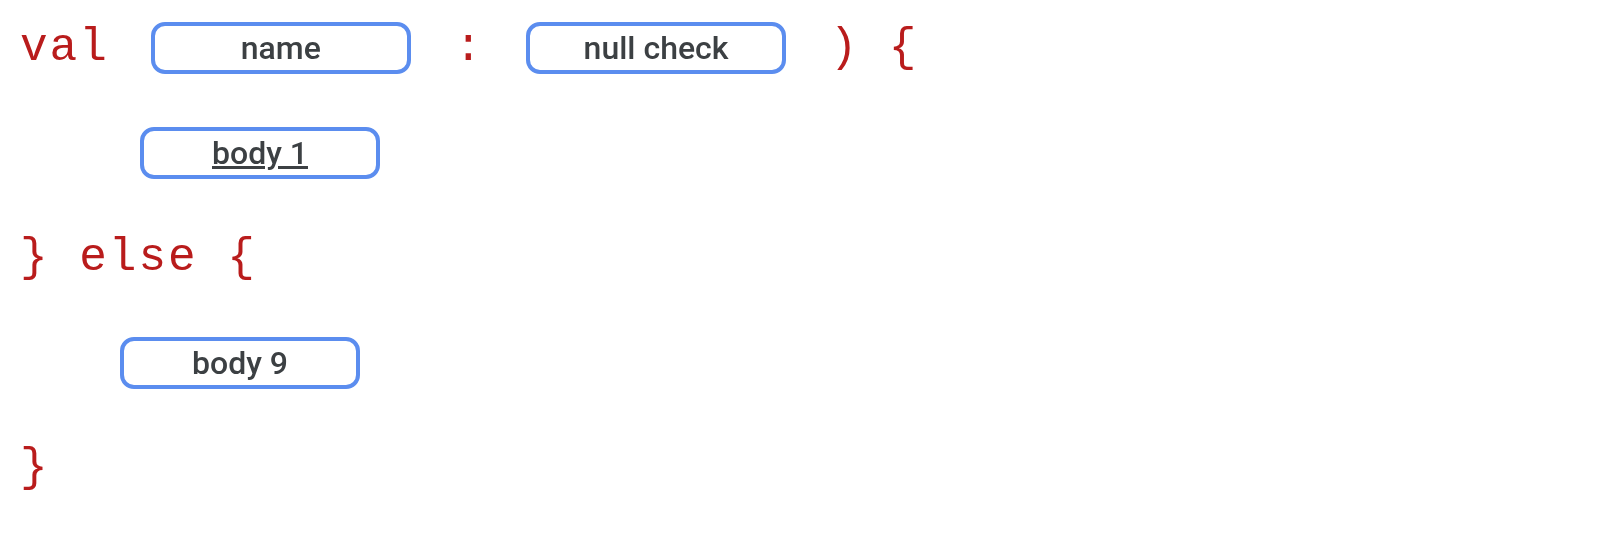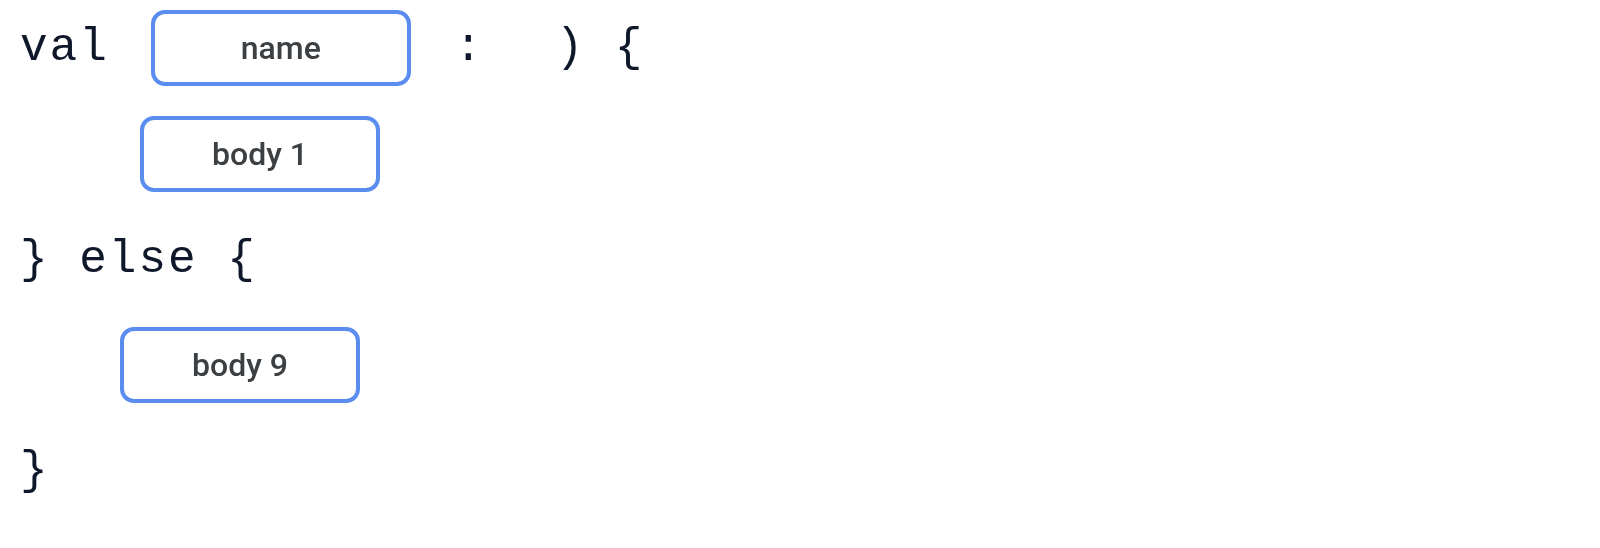--- a/index.html
+++ b/index.html
@@ -16,70 +16,72 @@
       color: #3c4043;
     }
     .code-line {
       display: flex;
       align-items: center;
       min-height: 75px;
     }
     .mono {
       font-family: "Courier New", Courier, monospace;
       font-size: 46px;
-      color: #0f172a;
+      color: #b91c1c;
       letter-spacing: 2px;
       white-space: pre;
     }
     .placeholder {
       display: inline-flex;
       align-items: center;
       justify-content: center;
       border: 4px solid #5b8def;
       border-radius: 14px;
       padding: 8px 28px;
       font-family: -apple-system, BlinkMacSystemFont, "Segoe UI", Roboto, sans-serif;
       font-size: 32px;
       font-weight: 500;
       color: #3c4043;
       background: #ffffff;
-      height: 76px;
+      height: 52px;
       box-sizing: border-box;
     }
     .placeholder.wide {
       min-width: 260px;
     }
     .placeholder.medium {
       min-width: 240px;
     }
     .row1 {
       gap: 14px;
       margin-bottom: 30px;
     }
     .row2 {
       padding-left: 120px;
       margin-bottom: 30px;
+      text-decoration: underline;
     }
     .row3 {
       margin-bottom: 30px;
     }
     .row4 {
       padding-left: 100px;
       margin-bottom: 30px;
     }
   </style>
 </head>
 <body>
 
 <div class="code-line row1">
   <span class="mono">val</span>
   <span style="width:14px"></span>
   <span class="placeholder wide">name</span>
   <span class="mono"> :</span>
   <span style="width:14px"></span>
+  <span class="placeholder wide">null check</span>
   <span class="mono"> ) {</span>
 </div>
 
 <div class="code-line row2">
   <span class="placeholder medium">body 1</span>
 </div>
 
 <div class="code-line row3">
   <span class="mono">} else {</span>
 </div>

